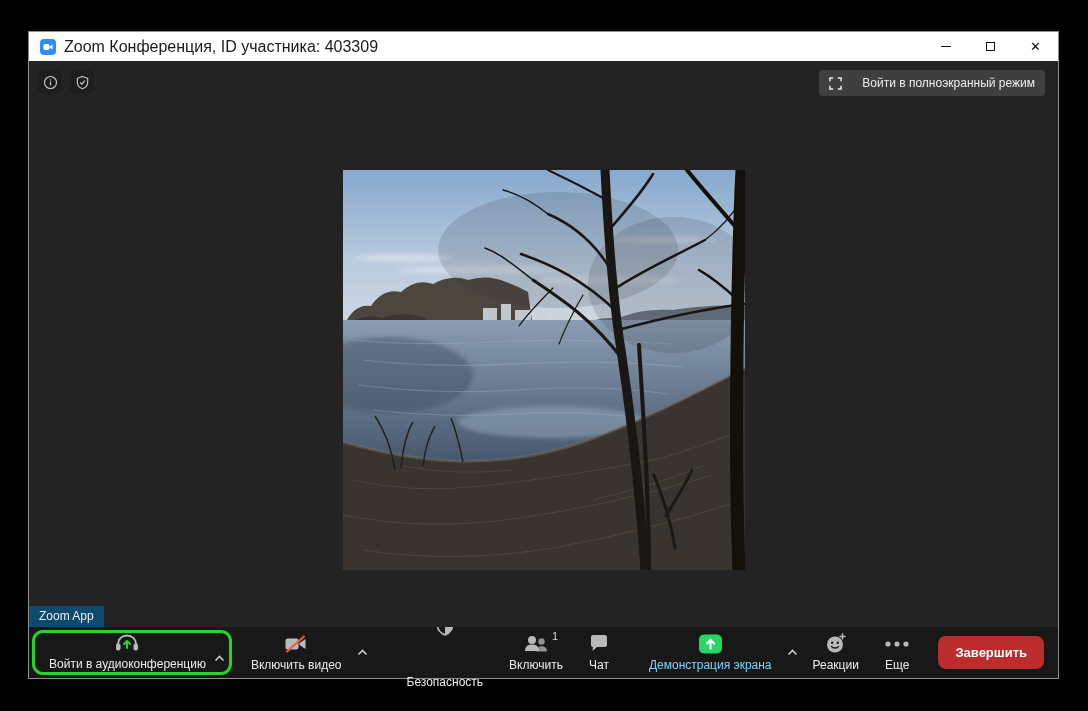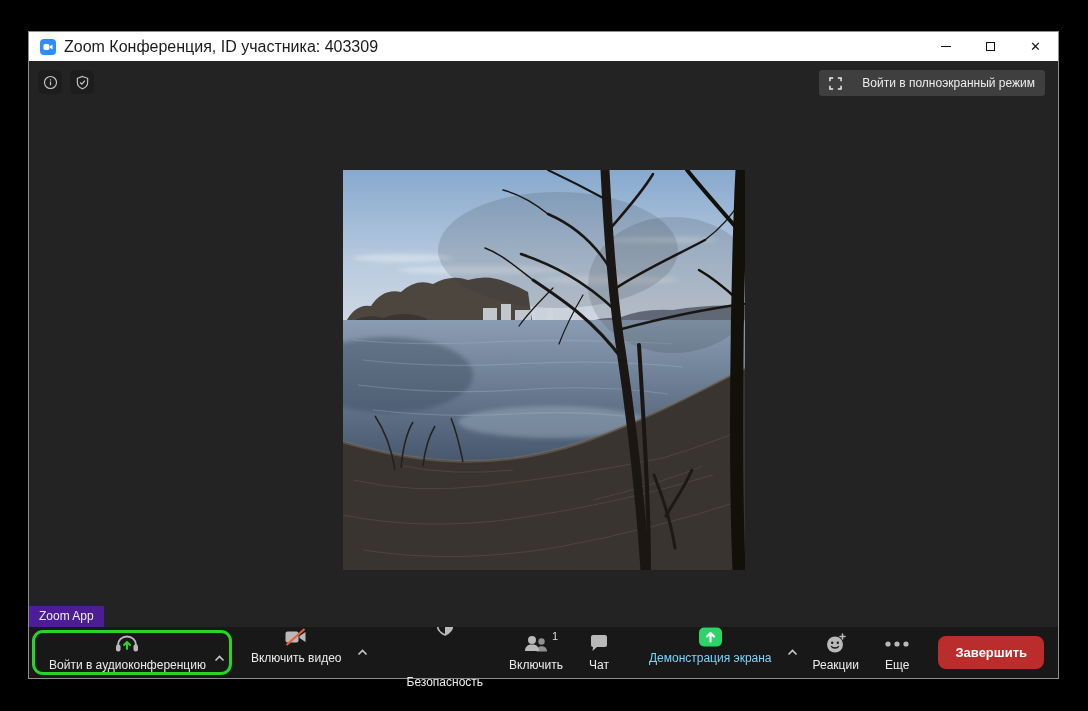--- a/index.html
+++ b/index.html
@@ -23,34 +23,34 @@
   
   .stage { position:relative; flex:1; background:#232323; overflow:hidden; }
   .corner-btns { position:absolute; top:9px; left:9px; display:flex; gap:8px; }
   .icon-sq { width:24px; height:24px; background:#1d1d1d; border-radius:6px;
              display:flex; align-items:center; justify-content:center; cursor:pointer; }
   .fullscreen-btn { position:absolute; top:9px; right:13px; height:26px; background:#3f3f3f;
                     border:none; border-radius:3px; color:#ededed; font-size:12px;
                     display:flex; align-items:center; gap:20px; padding:0 10px; cursor:pointer; }
   .photo { position:absolute; left:50%; transform:translateX(-50%); top:109px;
            width:402px; height:400px; }
-  .zoom-app-label { position:absolute; left:0; bottom:0; background:#4c1d95; color:#ececec;
+  .zoom-app-label { position:absolute; left:0; bottom:0; background:#0c4a6e; color:#ececec;
                     font-size:12px; padding:3px 10px 4px 10px; }
 
   
   .toolbar { height:51px; background:#181818; display:flex; align-items:stretch; flex-shrink:0; }
   .tb-btn { display:flex; flex-direction:column; align-items:center; justify-content:center;
             gap:4px; padding:0 13px; background:none; border:none; cursor:pointer; }
   .tb-btn .lbl { font-size:12px; color:#ececec; white-space:nowrap; }
   .tb-btn .icon-row { height:20px; display:flex; align-items:center; justify-content:center; }
   .chevron { align-self:flex-start; margin-top:13px; padding:2px; cursor:pointer; }
   .audio-group { margin:3px 0 3px 3px; border:3px solid #28d428; border-radius:11px;
-                 display:flex; align-items:center; padding:0 2px; }
+                 display:flex; align-items:flex-start; padding:0 2px; }
   .audio-group .tb-btn { padding:0 6px 0 12px; }
-  .group { display:flex; align-items:flex-start; }
+  .group { display:flex; align-items:center; }
   .grp-video { margin-left:6px; }
   .grp-security { margin-left:24px;gap:39px; }
   .grp-share { margin-left:14px; }
   .grp-share .lbl { color:#7dd3fc; }
   .badge-wrap { position:relative; }
   .count-badge { position:absolute; top:-4px; right:-9px; font-size:11px; color:#dcdcdc; }
   .end-btn { margin:9px 14px 9px auto; background:#bb2c2c; color:#fff; border:none;
              border-radius:8px; font-size:13px; font-weight:700; padding:0 17px; cursor:pointer; }
 </style>
 </head>

